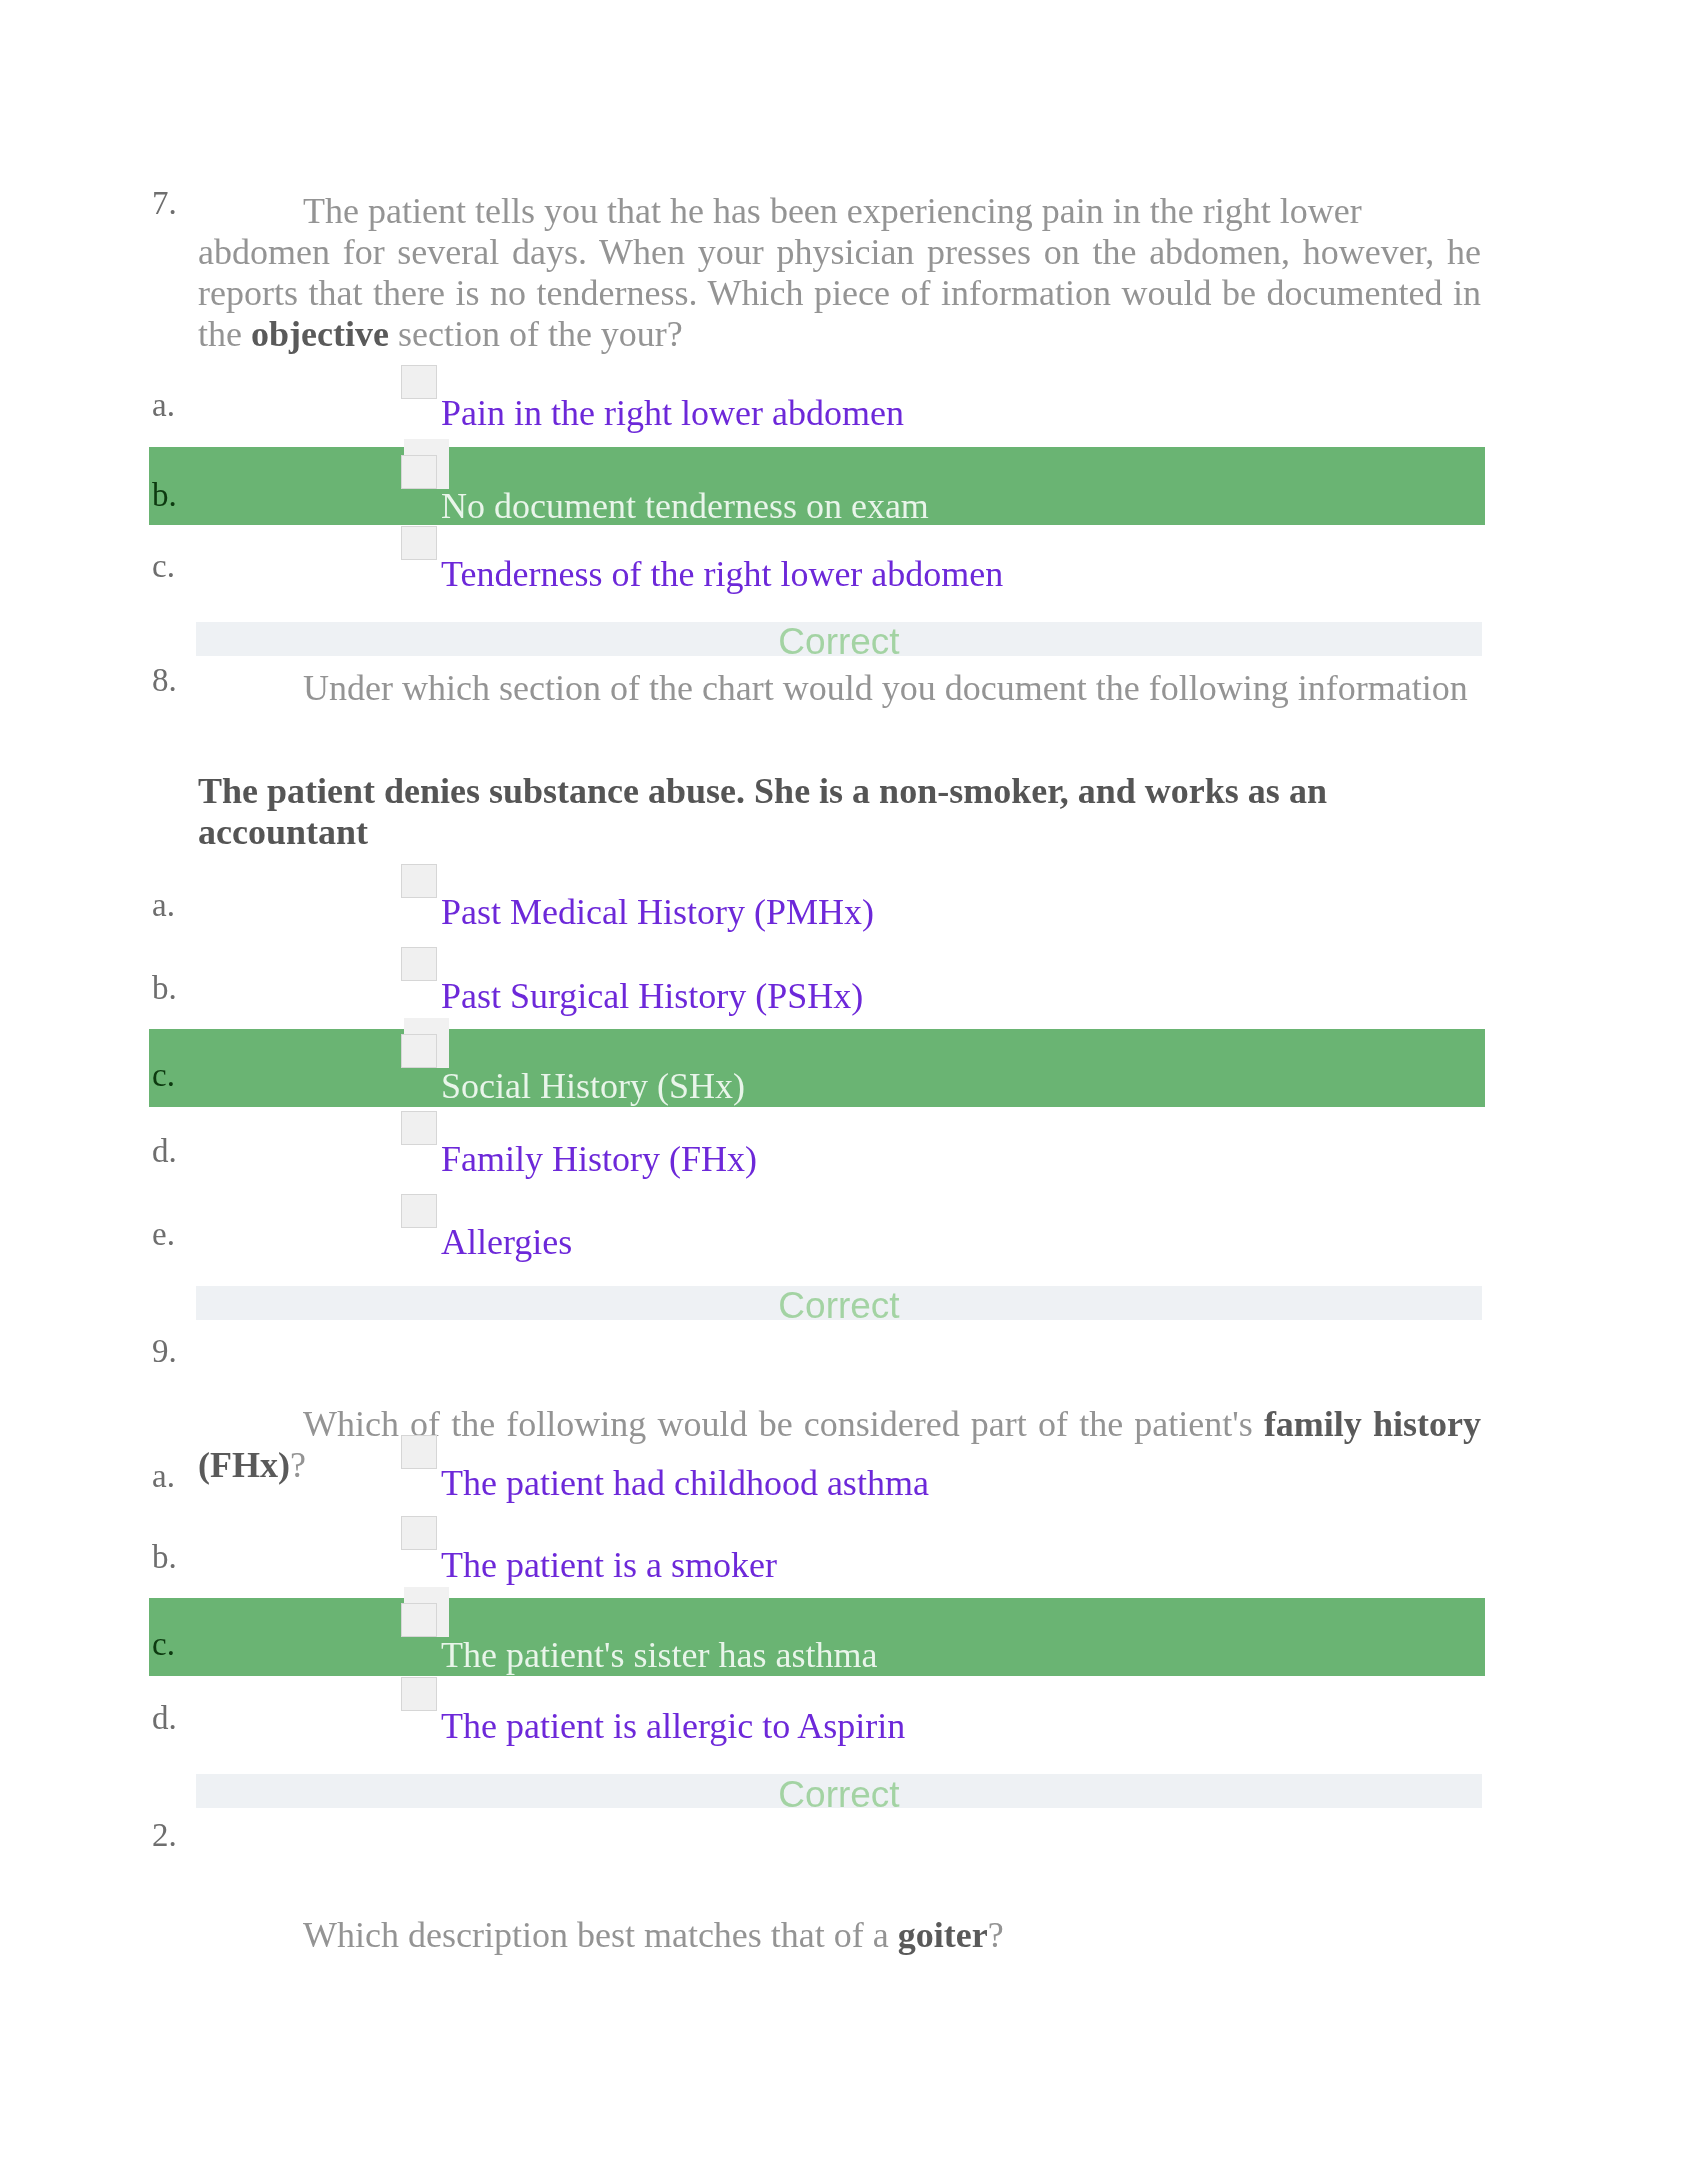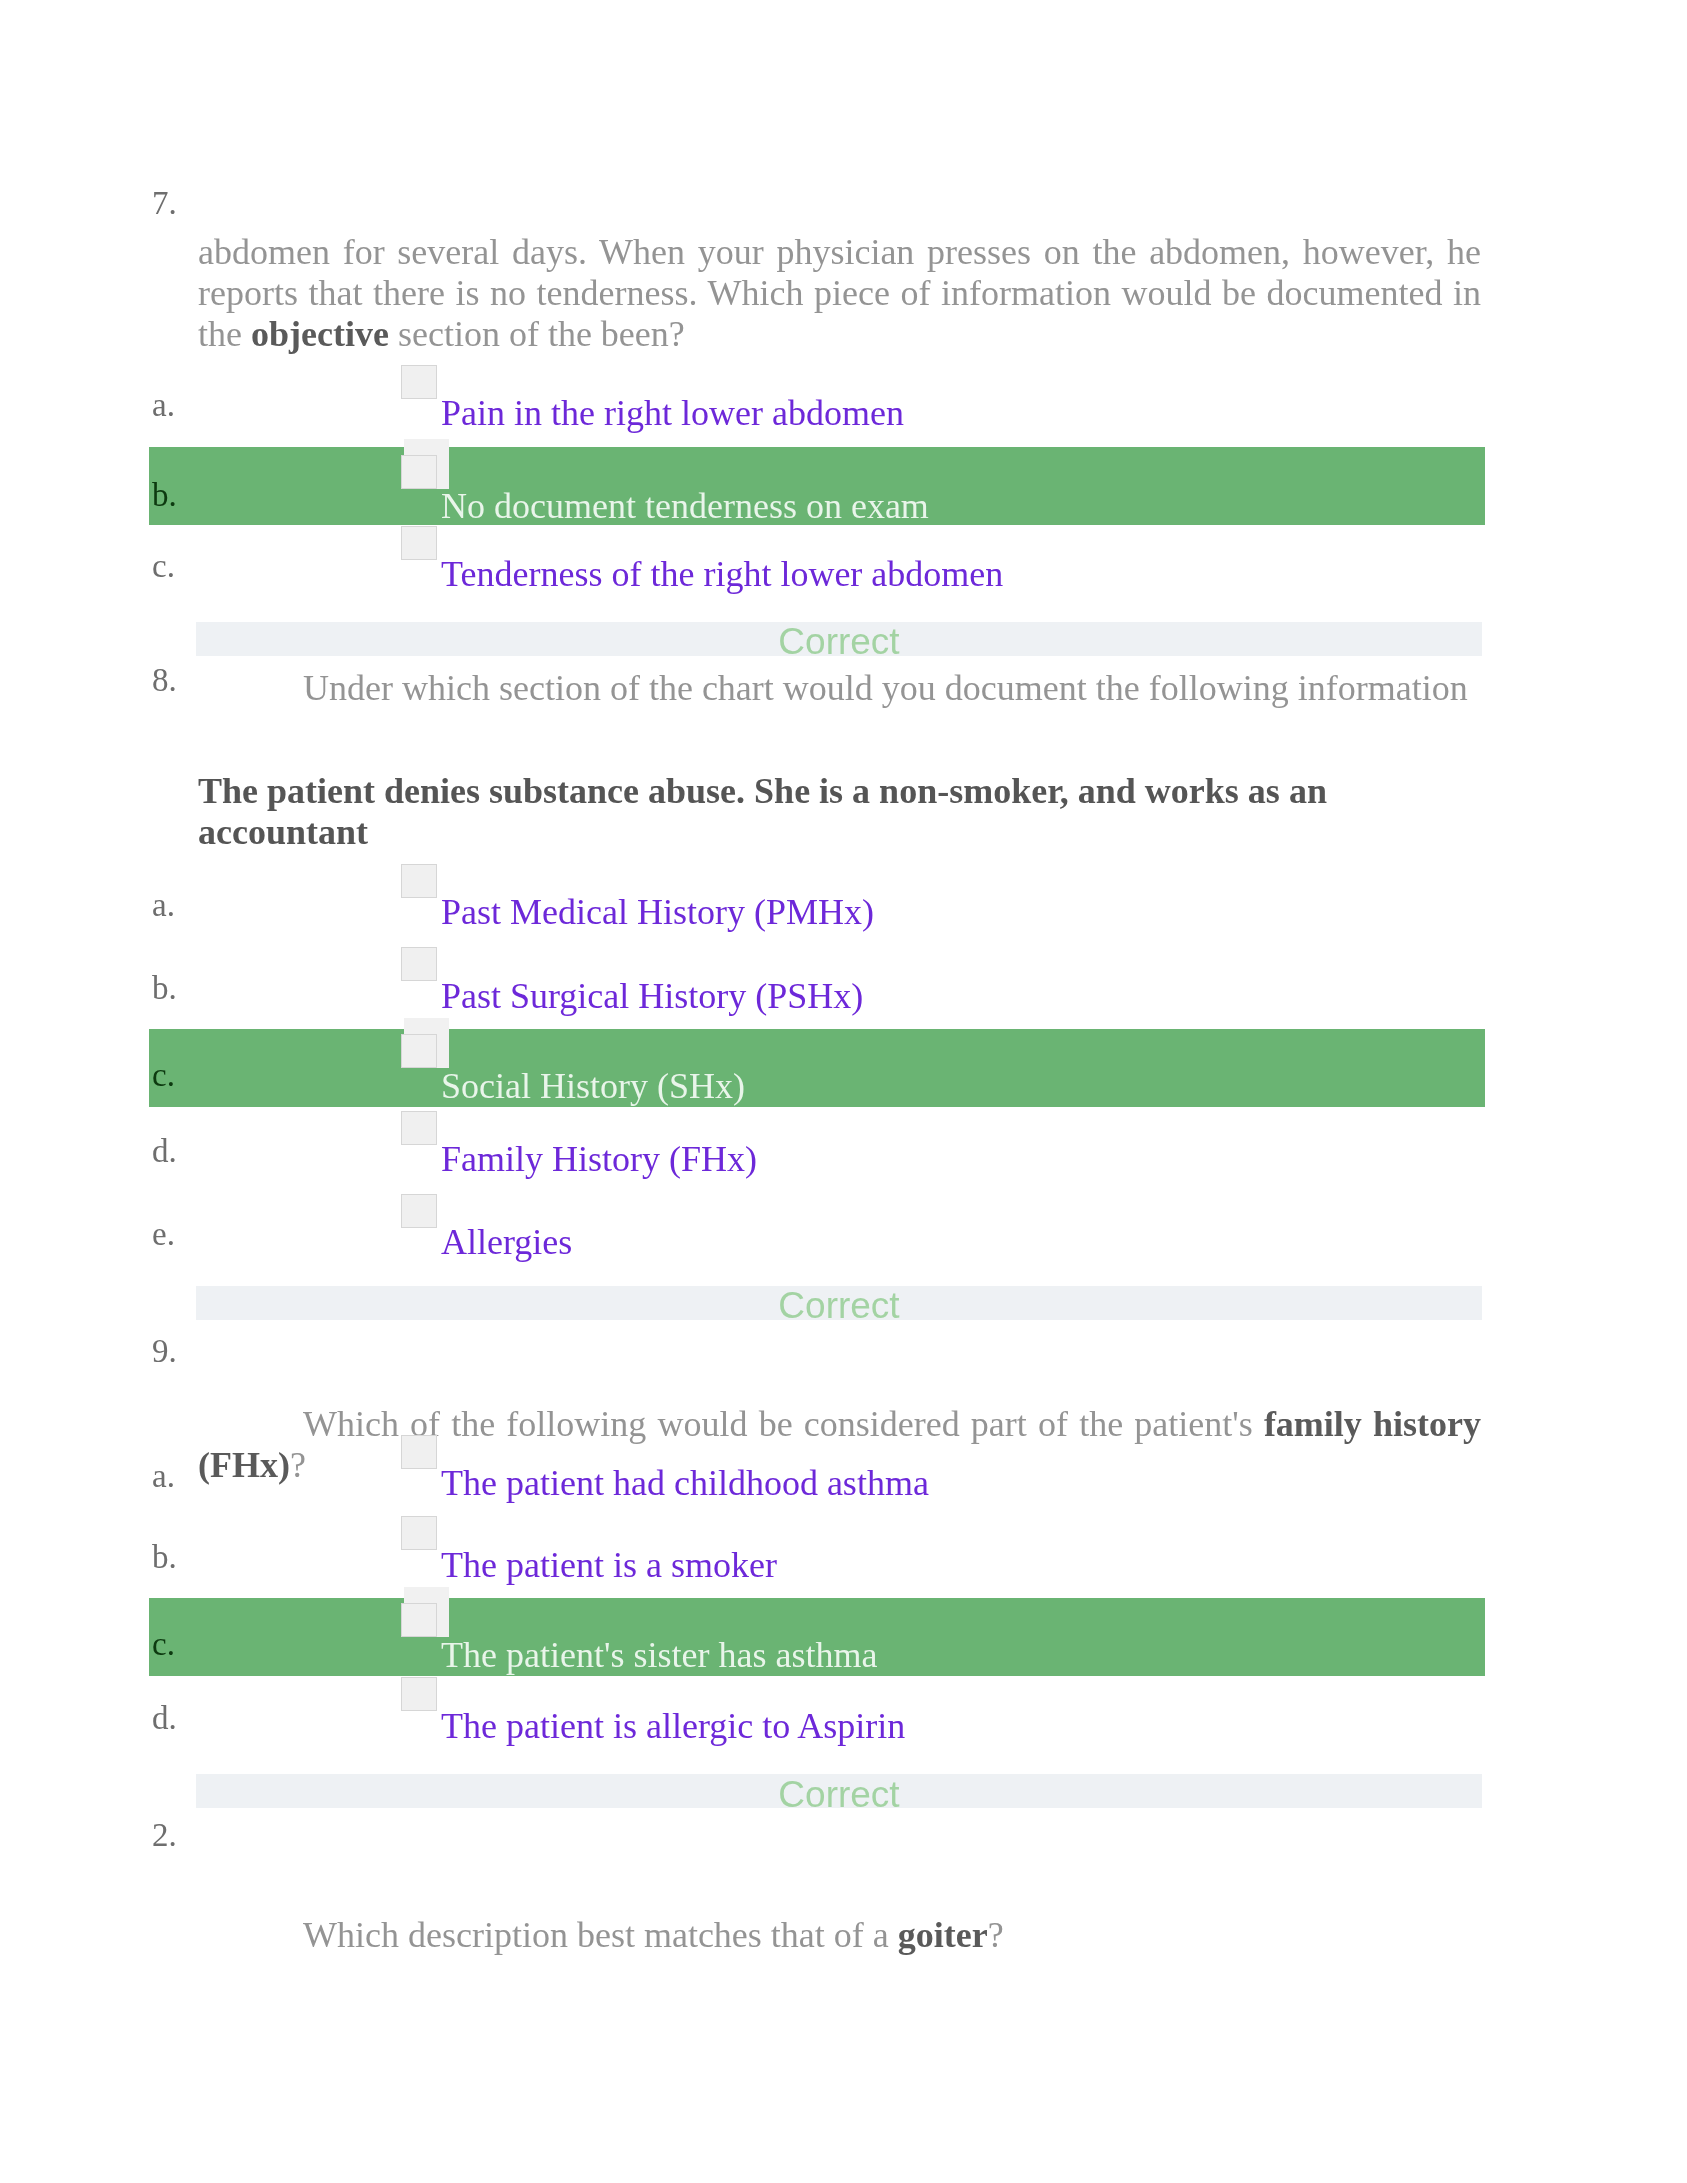--- a/index.html
+++ b/index.html
@@ -28,21 +28,21 @@
   .fb{position:absolute;background:#eef1f4;}
   .fblbl{position:absolute;text-align:center;font-size:37px;color:#a3d3a3;
          font-family:"Liberation Sans",sans-serif;line-height:37px;}
 </style>
 </head>
 <body>
 
 <div class="page">
   <div id="content">
       <div class="qnum" style="left: 152px; top: 183px;">7.</div>
-      <div class="qbody" style="top: 191px;"><br><span> abdomen for several days.  When your physician presses on the abdomen, however, he reports that there is no tenderness.  Which piece of information would be documented in the </span><b>objective</b><span> section of the been?</span></div>
+      <div class="qbody" style="top: 191px;"><span>The patient tells you that he has been experiencing pain in the right lower</span><br><span> abdomen for several days.  When your physician presses on the abdomen, however, he reports that there is no tenderness.  Which piece of information would be documented in the </span><b>objective</b><span> section of the your?</span></div>
       <div class="mk" style="left: 152px; top: 385px;">a.</div>
       <div class="cb" style="left: 401px; top: 365px; width: 36px; height: 34px;"></div>
       <div class="ol" style="left: 441px; top: 393px;">Pain in the right lower abdomen</div>
       <div class="greenbar" style="left: 149px; width: 1336px; top: 447px; height: 78px;"></div>
       <div class="cbw" style="left: 404px; width: 45px; top: 439px; height: 50px;"></div>
       <div class="mk oncorrect" style="left: 152px; top: 475px;">b.</div>
       <div class="cb" style="left: 401px; top: 455px; width: 36px; height: 34px;"></div>
       <div class="ol oncorrect" style="left: 441px; top: 486px;">No document tenderness on exam</div>
       <div class="mk" style="left: 152px; top: 546px;">c.</div>
       <div class="cb" style="left: 401px; top: 526px; width: 36px; height: 34px;"></div>

